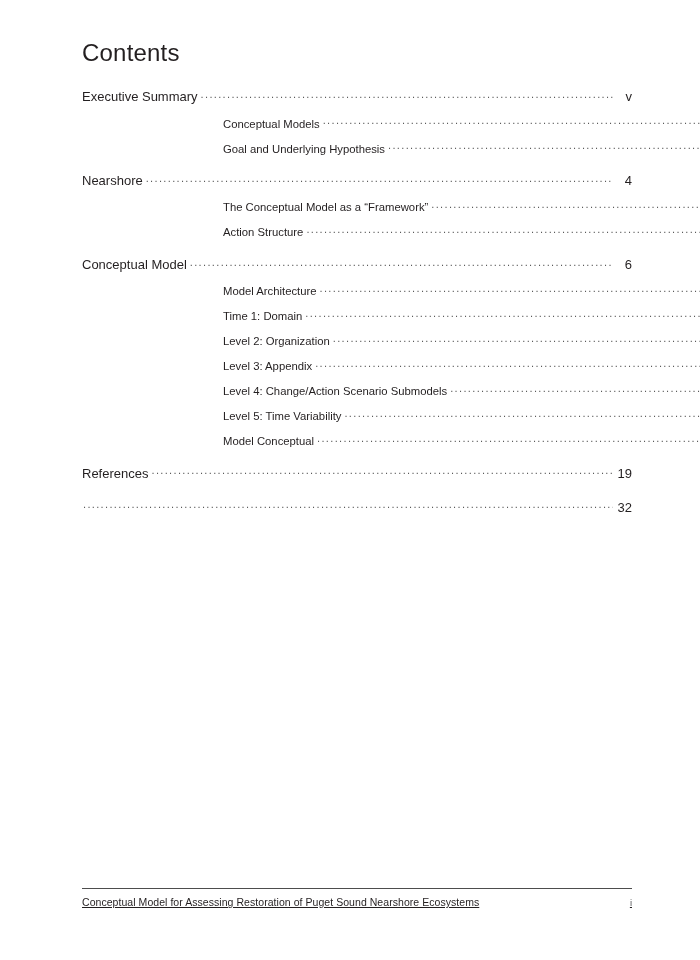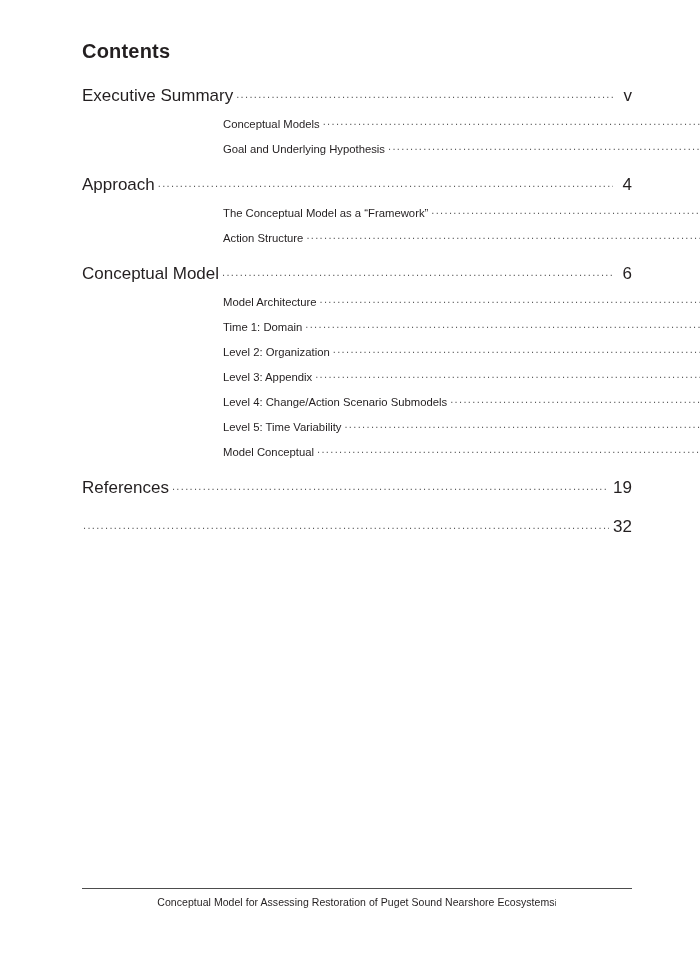--- a/index.html
+++ b/index.html
@@ -26,22 +26,22 @@
   }
 
   .content-area {
     position: absolute;
     left: 82px;
     top: 40px;
     width: 550px;
   }
 
   .toc-title {
-    font-size: 20px;
-    font-weight: 700;
+    font-size: 24px;
+    font-weight: 400;
     letter-spacing: 0.2px;
     color: #231f20;
     margin: 0 0 22px 0;
     line-height: 1.1;
   }
 
   .toc-list {
     list-style: none;
     margin: 0;
     padding: 0;
@@ -53,21 +53,21 @@
     width: 100%;
     font-size: 11.5px;
     line-height: 1.3;
     color: #231f20;
     white-space: nowrap;
   }
 
   .toc-entry.level-1 {
     margin-top: 16px;
     padding-left: 0;
-    font-size: 17px;
+    font-size: 13px;
     justify-content: center;
   }
   .toc-entry.level-1.first {
     margin-top: 0;
   }
 
   .toc-entry.level-2 {
     margin-top: 10px;
     padding-left: 141px;
     font-size: 11.3px;
@@ -116,22 +116,23 @@
   }
   .footer-rule {
     width: 100%;
     height: 1px;
     background: #4d4d4d;
     margin: 0 0 7px 0;
   }
   .footer-row {
     display: flex;
     align-items: baseline;
-    justify-content: center;
+    justify-content: space-between;
     width: 100%;
+    text-decoration: underline;
   }
   .footer-text {
     font-size: 10.5px;
     color: #231f20;
     letter-spacing: 0.05px;
   }
   .footer-page {
     font-size: 9.5px;
     color: #58595b;
   }
@@ -153,21 +154,21 @@
         </li>
         <li class="toc-entry level-2">
           <span class="entry-label">Conceptual Models</span>
           <span class="entry-leader"></span>
         </li>
         <li class="toc-entry level-2">
           <span class="entry-label">Goal and Underlying Hypothesis</span>
           <span class="entry-leader"></span>
         </li>
         <li class="toc-entry level-1">
-          <span class="entry-label">Approach</span>
+          <span class="entry-label">Nearshore</span>
           <span class="entry-leader"></span>
           <span class="entry-page">4</span>
         </li>
         <li class="toc-entry level-2">
           <span class="entry-label">The Conceptual Model as a “Framework”</span>
           <span class="entry-leader"></span>
         </li>
         <li class="toc-entry level-2">
           <span class="entry-label">Action Structure</span>
           <span class="entry-leader"></span>

